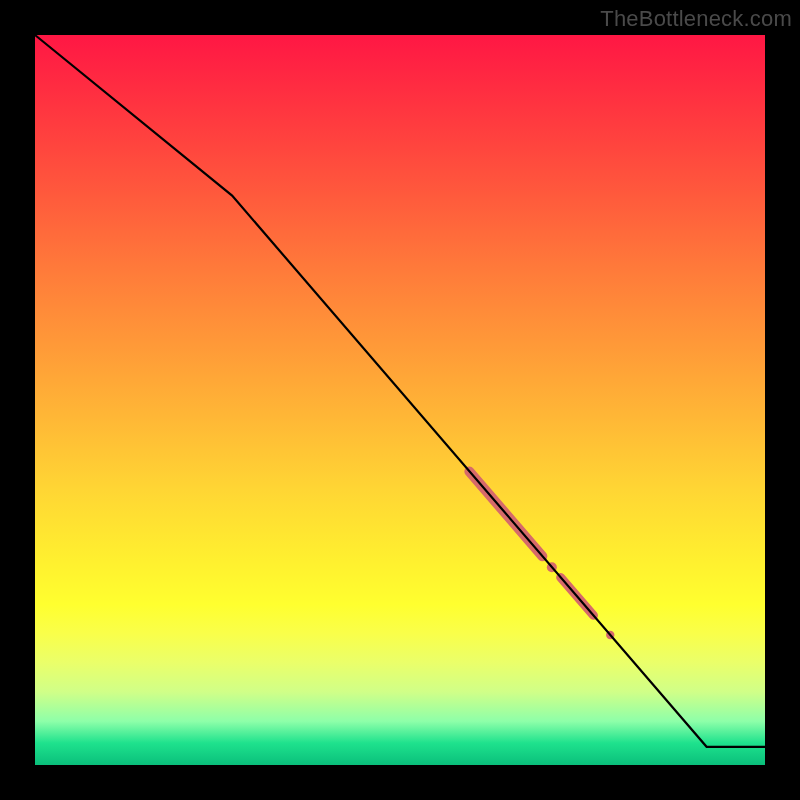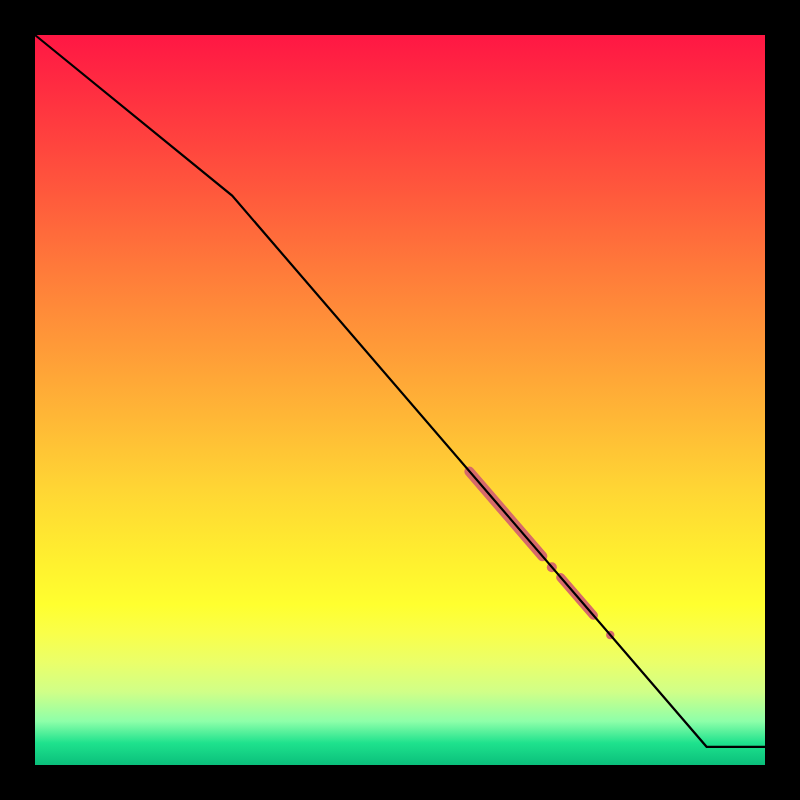--- a/index.html
+++ b/index.html
@@ -75,13 +75,14 @@
         <line x1="434.34999999999997" y1="436.53999999999996" x2="507.34999999999997" y2="521.22" stroke="#d66a6a" stroke-width="10" stroke-linecap="round"></line>
         <line x1="525.6" y1="542.39" x2="558.45" y2="580.35" stroke="#d66a6a" stroke-width="9" stroke-linecap="round"></line>
       </g>
     <g id="hl-dots">
         <circle cx="516.8399999999999" cy="532.17" r="5" fill="#d66a6a"></circle>
         <circle cx="575.2399999999999" cy="600.06" r="4.2" fill="#d66a6a"></circle>
       </g>
     <path id="curve" fill="none" stroke-width="2.2" stroke-linecap="round" d="M0.0 0.0 L197.1 160.6 L671.6 711.8 L730.0 711.8" stroke="#000000"></path>
   </svg>
 
+  <div class="watermark">TheBottleneck.com</div>
 </div>
 
 </body></html>

